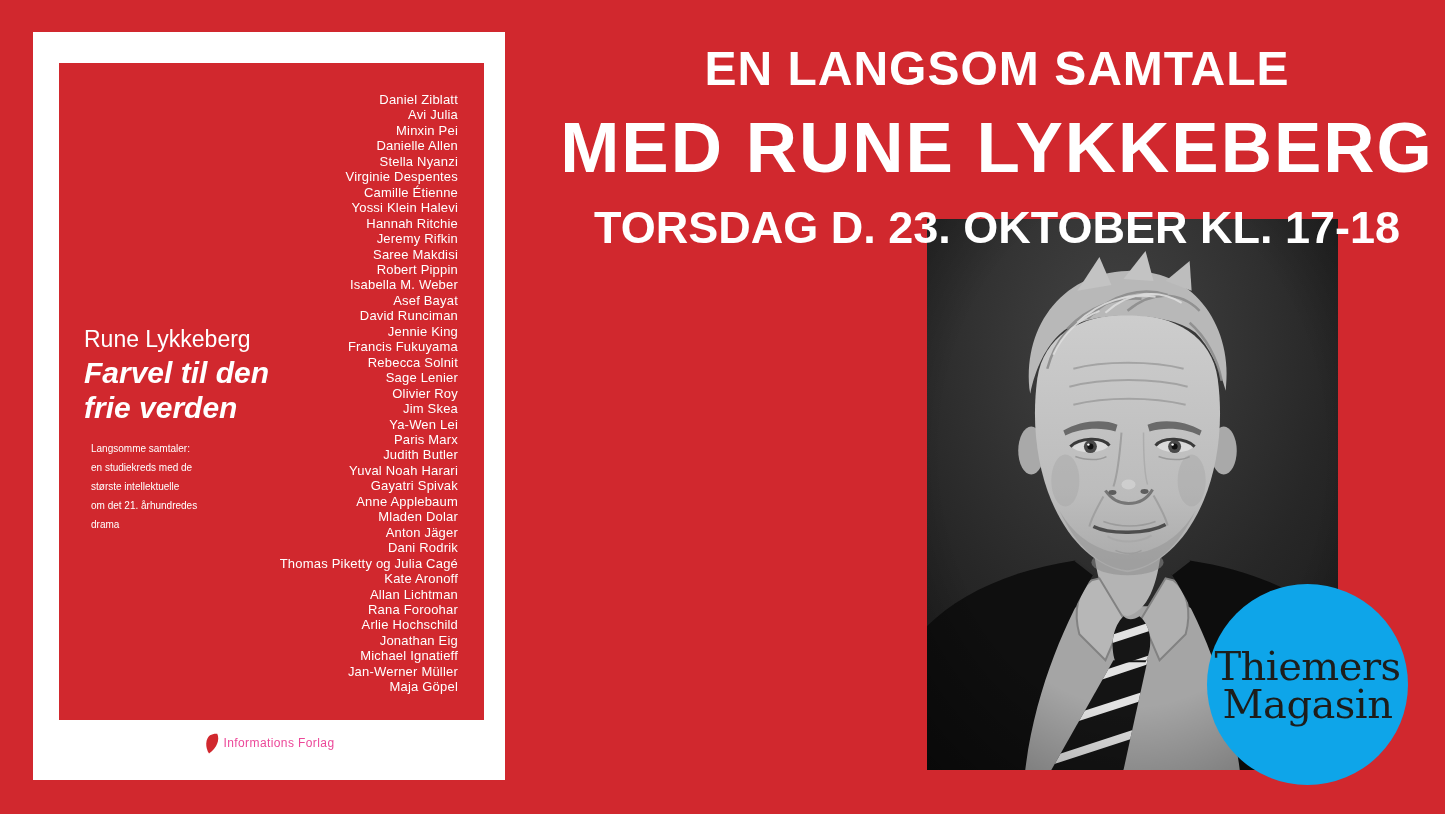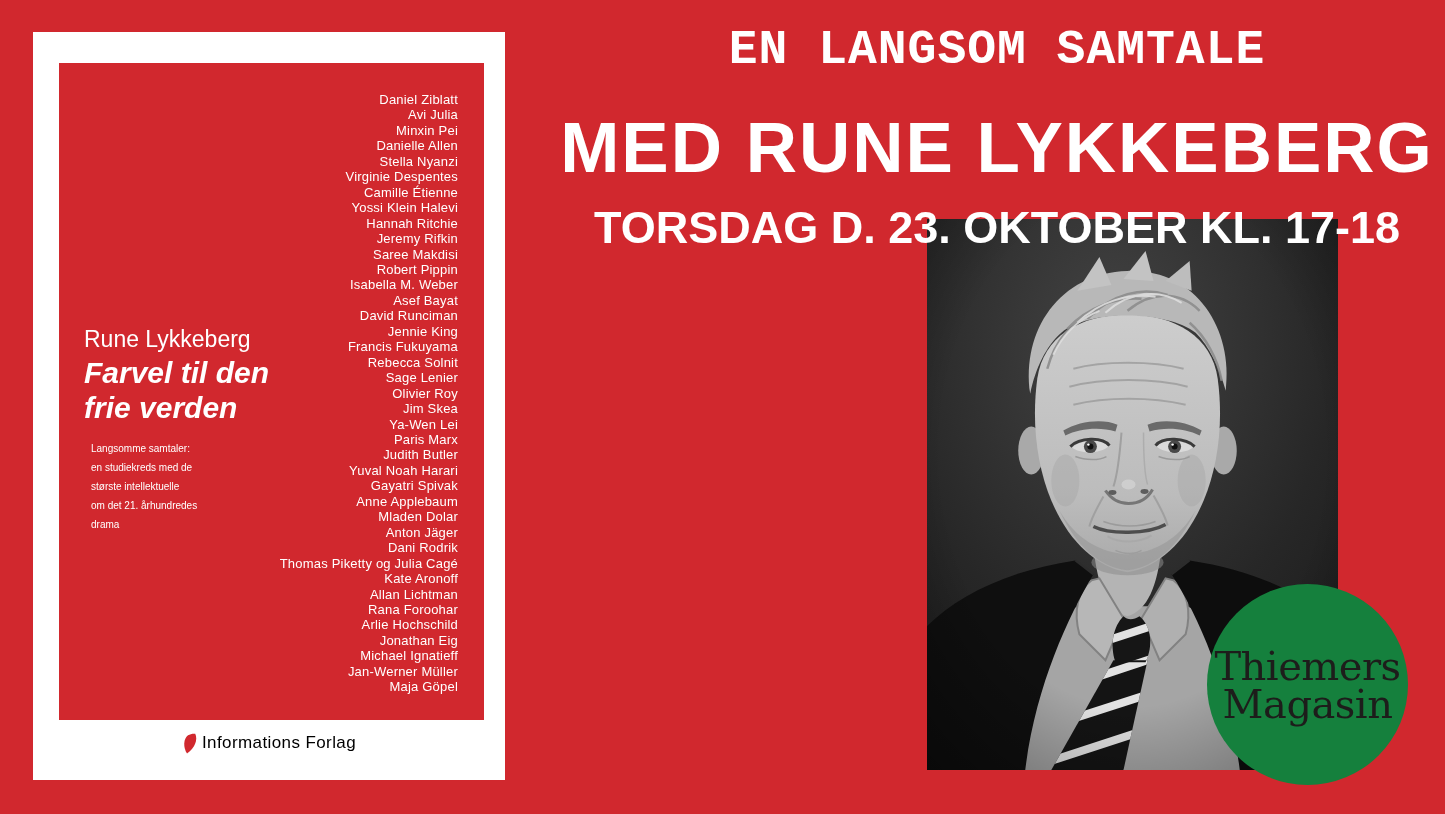--- a/index.html
+++ b/index.html
@@ -29,26 +29,26 @@
   .author-block{position:absolute;left:25px;top:0;width:230px;color:#fff;}
   .book-author{position:absolute;top:263px;left:0;font-size:23px;font-weight:400;white-space:nowrap;text-align:center;}
   .book-title{position:absolute;top:292px;left:0;font-size:30px;font-weight:700;line-height:35px;white-space:nowrap;font-style:italic;}
   .book-subtitle{position:absolute;top:376px;left:0;font-size:10px;line-height:19px;font-weight:400;white-space:nowrap;margin-left:7px;}
 
   .publisher{
     position:absolute;left:0;right:0;top:697px;height:28px;
     display:flex;align-items:center;justify-content:center;gap:5px;
   }
   .publisher-mark{width:15px;height:23px;transform:rotate(6deg);}
-  .publisher-name{font-size:17px;color:#000000;letter-spacing:.4px;}
+  .publisher-name{font-size:12px;color:#ec4899;letter-spacing:.4px;}
 
   
   .headline{position:absolute;left:549px;right:0;top:0;text-align:center;color:#fff;z-index:2;}
   .headline .hl{position:absolute;left:0;right:0;line-height:1;font-weight:700;white-space:nowrap;}
-  .hl-kicker{top:26px;font-size:48px;letter-spacing:1px;font-family:Liberation Mono, monospace;}
+  .hl-kicker{top:45px;font-size:48px;letter-spacing:1px;}
   .hl-main{top:112px;font-size:71px;letter-spacing:2px;}
   .hl-date{top:205px;font-size:45px;letter-spacing:0;}
 
   
   .photo{position:absolute;left:927px;top:219px;width:411px;height:551px;z-index:1;}
   .photo svg{display:block;width:100%;height:100%;}
 
   
   .venue-badge{
     position:absolute;left:1207px;top:584px;width:201px;height:201px;
@@ -243,18 +243,18 @@
       <rect width="410" height="552" fill="url(#vigG)"></rect>
     </svg>
   </div>
 
   <div class="headline">
     <div class="hl hl-kicker">EN LANGSOM SAMTALE</div>
     <div class="hl hl-main">MED RUNE LYKKEBERG</div>
     <div class="hl hl-date">TORSDAG D. 23. OKTOBER KL. 17-18</div>
   </div>
 
-  <div class="venue-badge" style="background: #15803d; color: rgb(29, 29, 27);">
+  <div class="venue-badge" style="background: #0ea5e9; color: rgb(29, 29, 27);">
     <div>Thiemers</div>
     <div>Magasin</div>
   </div>
 
 </div>
 
 </body></html>

